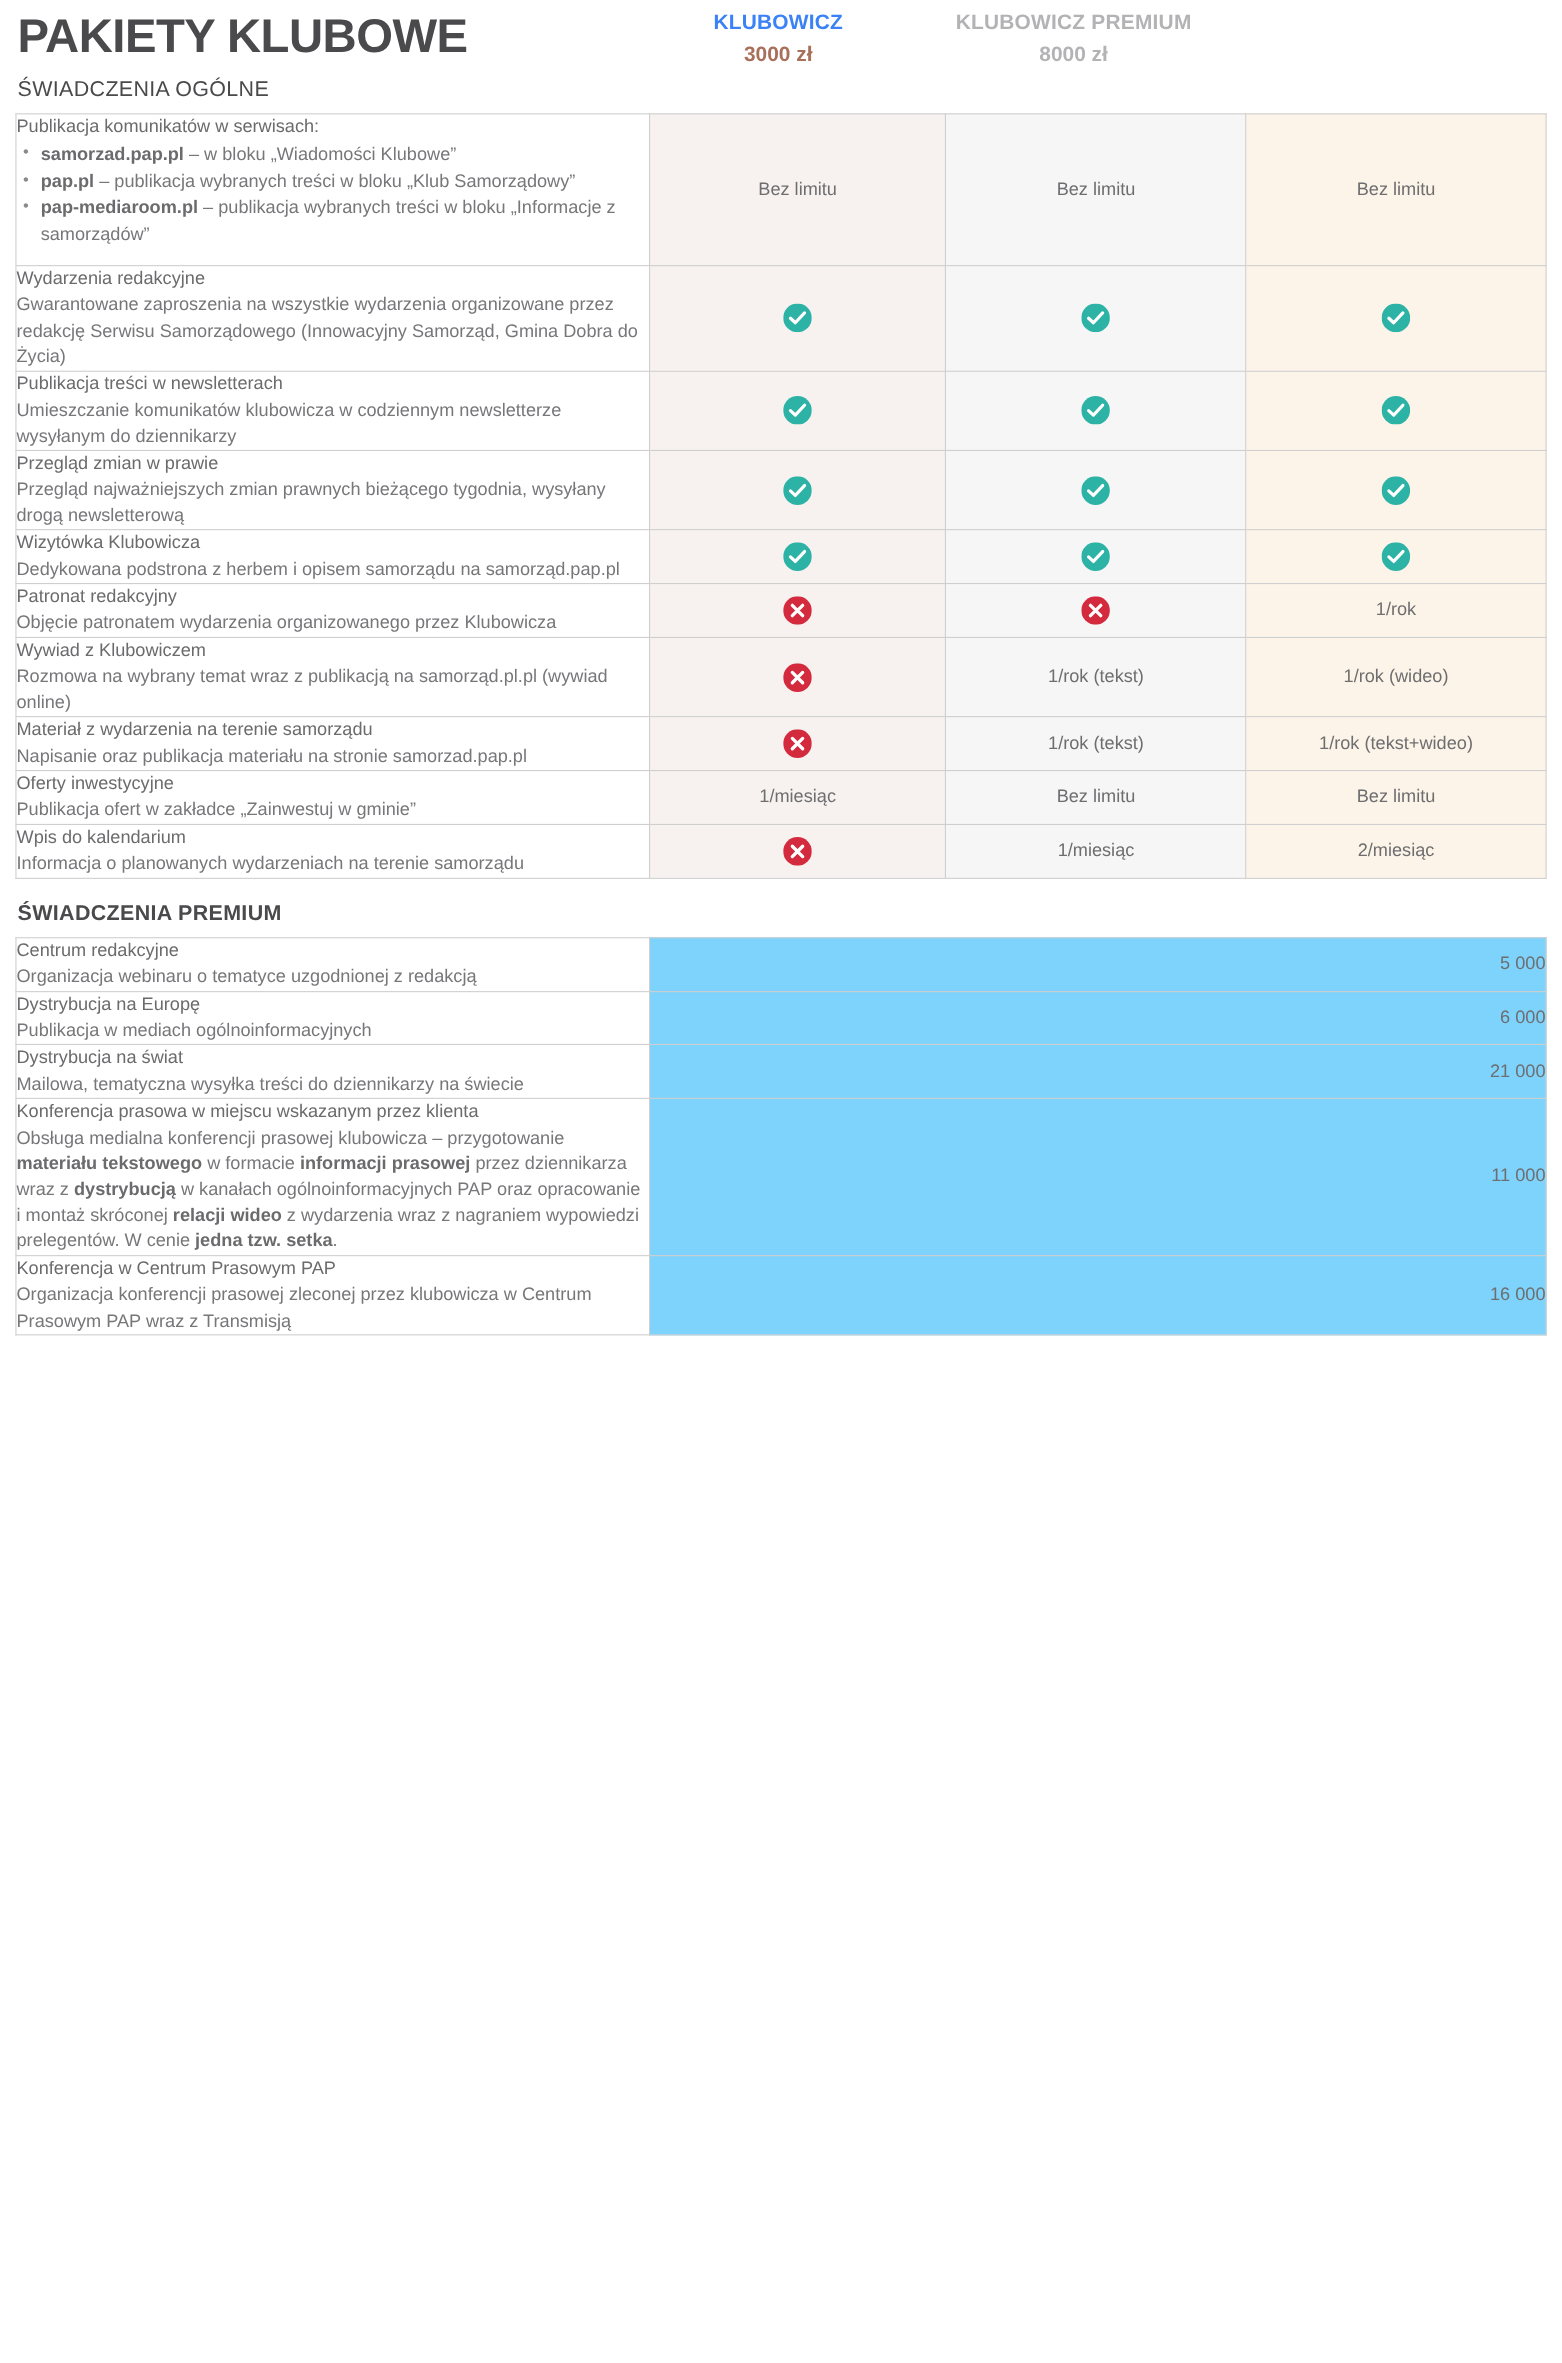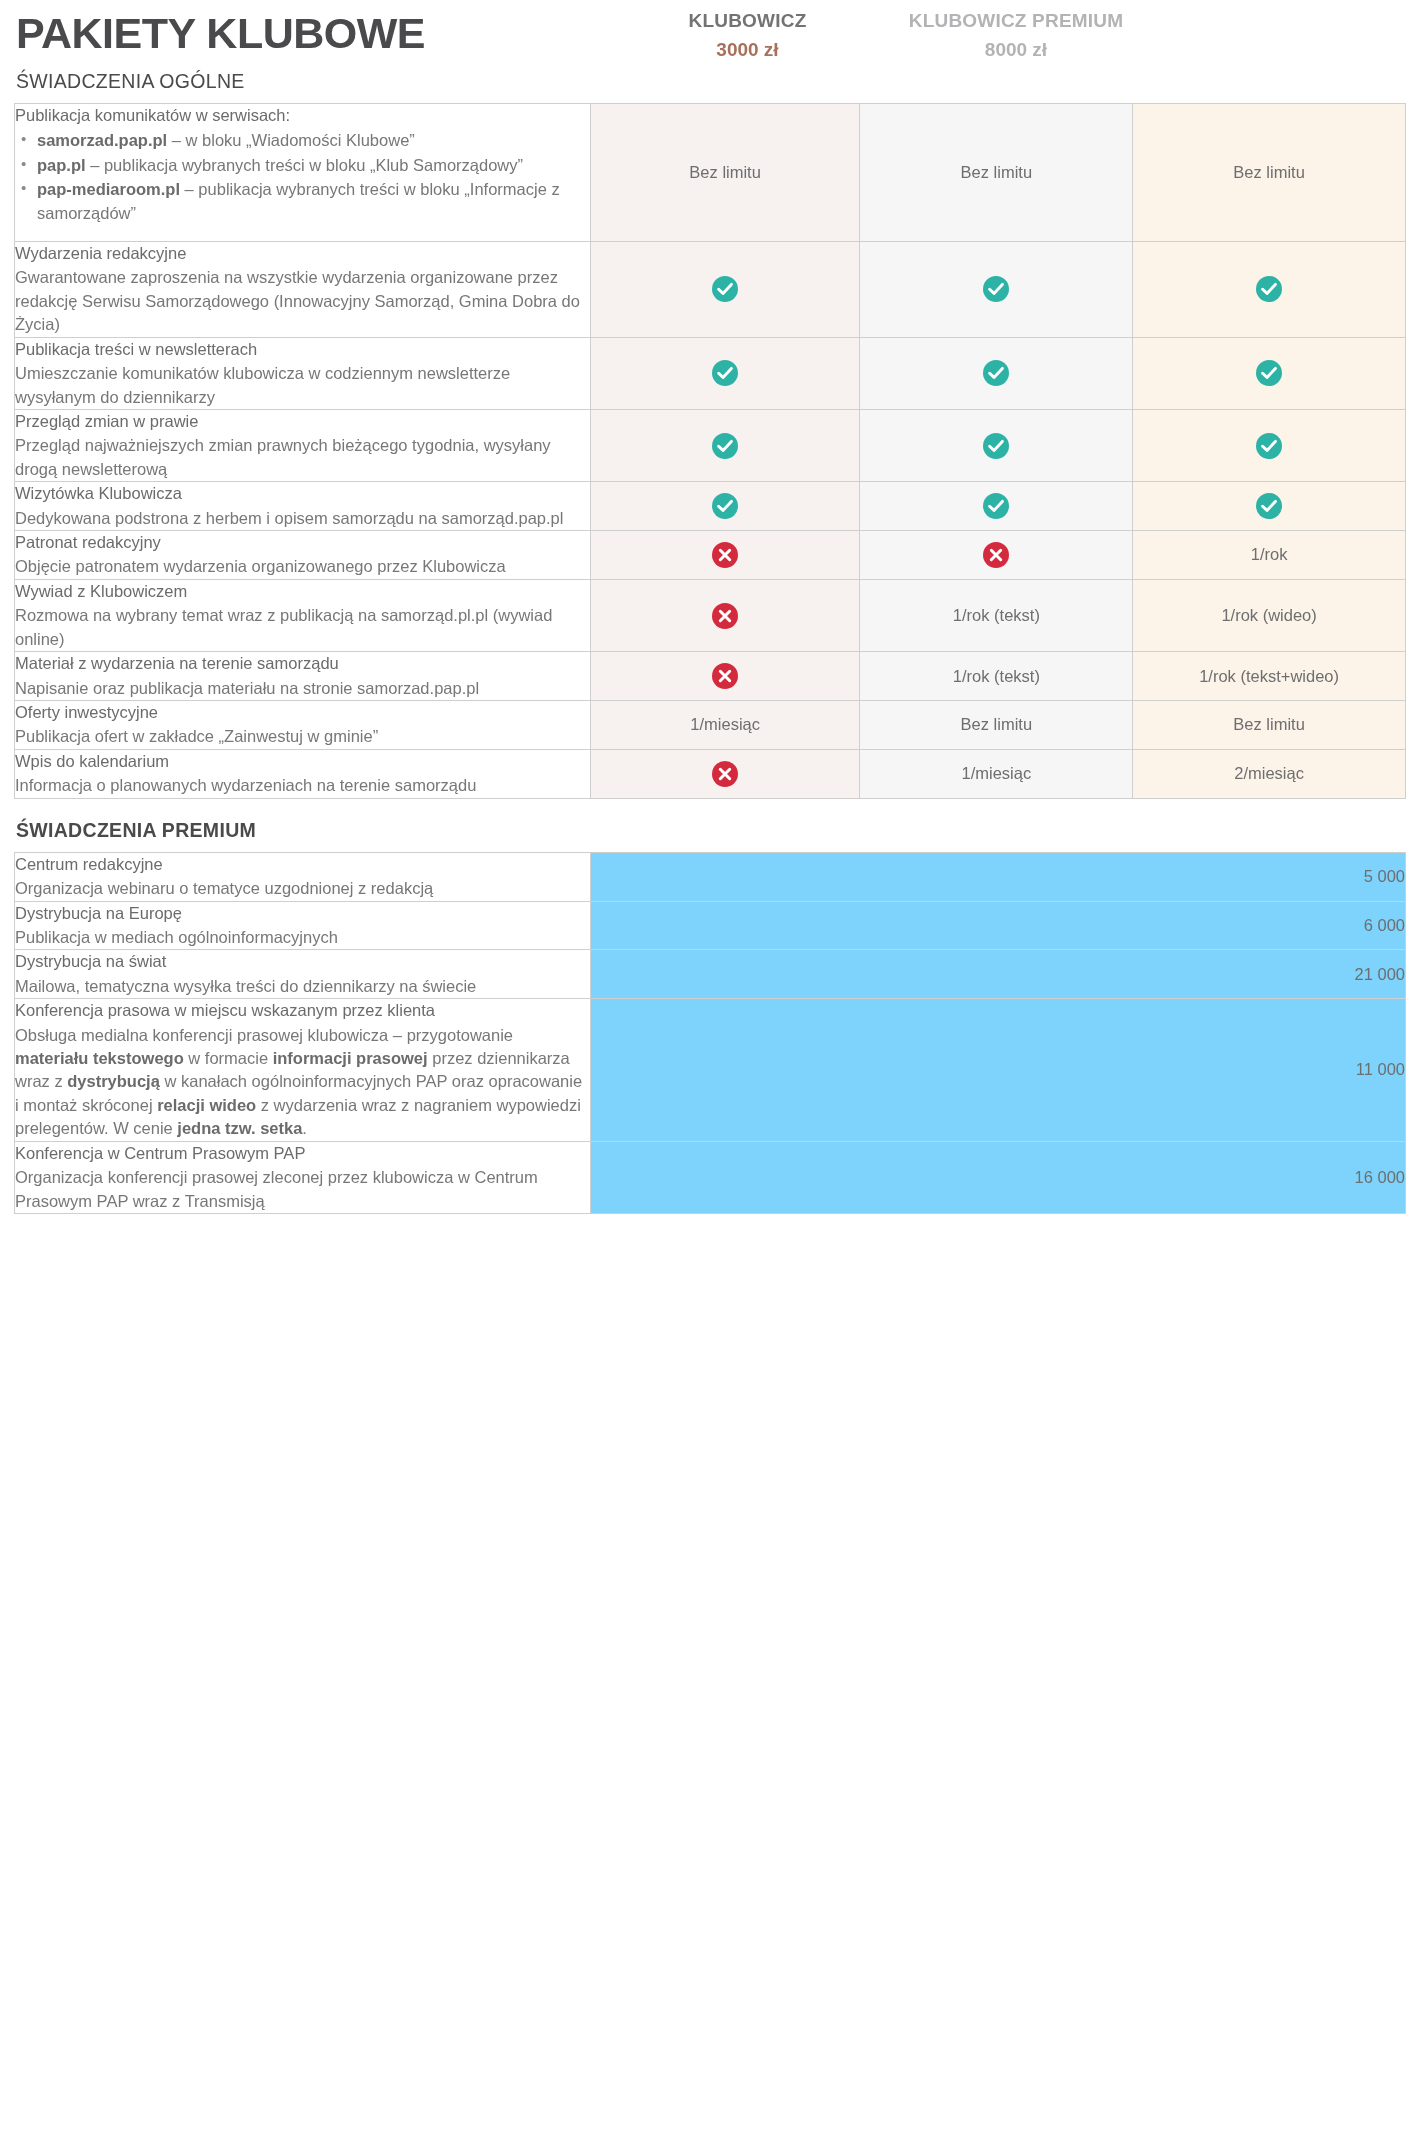--- a/index.html
+++ b/index.html
@@ -14,21 +14,20 @@
     -webkit-font-smoothing: antialiased;
   }
 
   .page { width: 1420px; padding: 0 14px 16px 14px; }
 
   
   .title-row {
     display: flex;
     align-items: flex-start;
     padding: 8px 0 0 0;
-    gap: 40px;
   }
   .title-left { width: 560px; flex: 0 0 560px; }
   .main-title {
     font-size: 43px;
     font-weight: bold;
     color: #4a4a4c;
     letter-spacing: -0.5px;
     line-height: 1.02;
     margin: 4px 0 0 2px;
   }
@@ -160,21 +159,21 @@
 
 <div class="page">
 
   <div class="title-row">
     <div class="title-left">
       <div class="main-title">PAKIETY KLUBOWE</div>
       <div class="section-label">ŚWIADCZENIA  OGÓLNE</div>
     </div>
     <div class="header-cols">
       <div class="head-cell col-a">
-        <div class="h-name" style="color:#737373">KLUBOWICZ</div>
+        <div class="h-name" style="color:#3b82f6">KLUBOWICZ</div>
         <div class="h-price" style="color:#a8705a">3000 zł</div>
       </div>
       <div class="head-cell col-b">
         <div class="h-name" style="color:#b3b3b5">KLUBOWICZ PREMIUM</div>
         <div class="h-price" style="color:#b3b3b5">8000 zł</div>
       </div>
     </div>
   </div>
 
   <table class="pkg">

